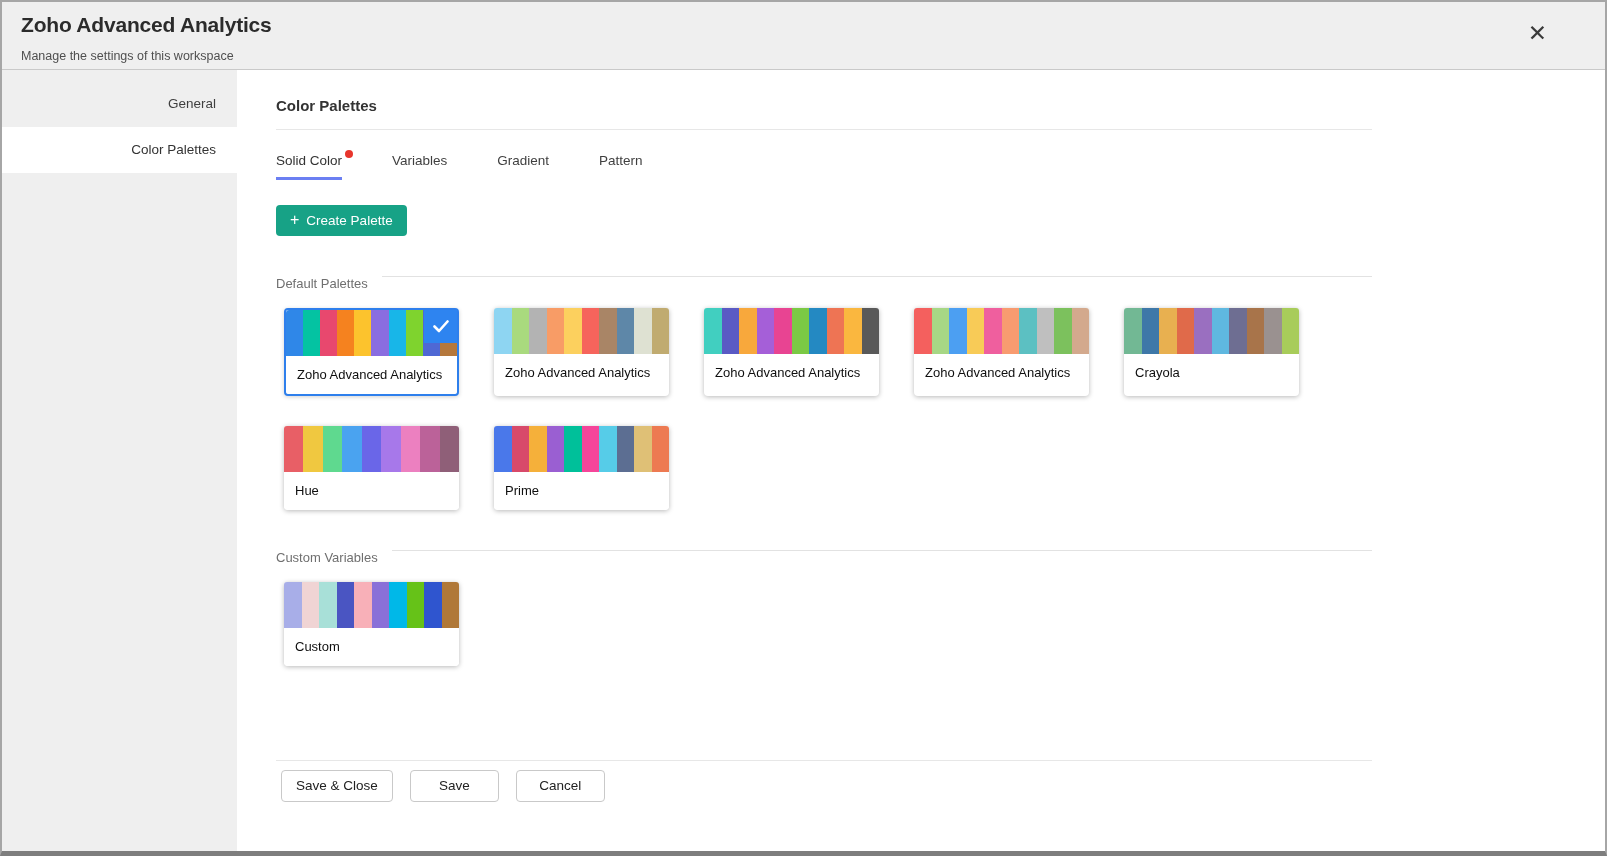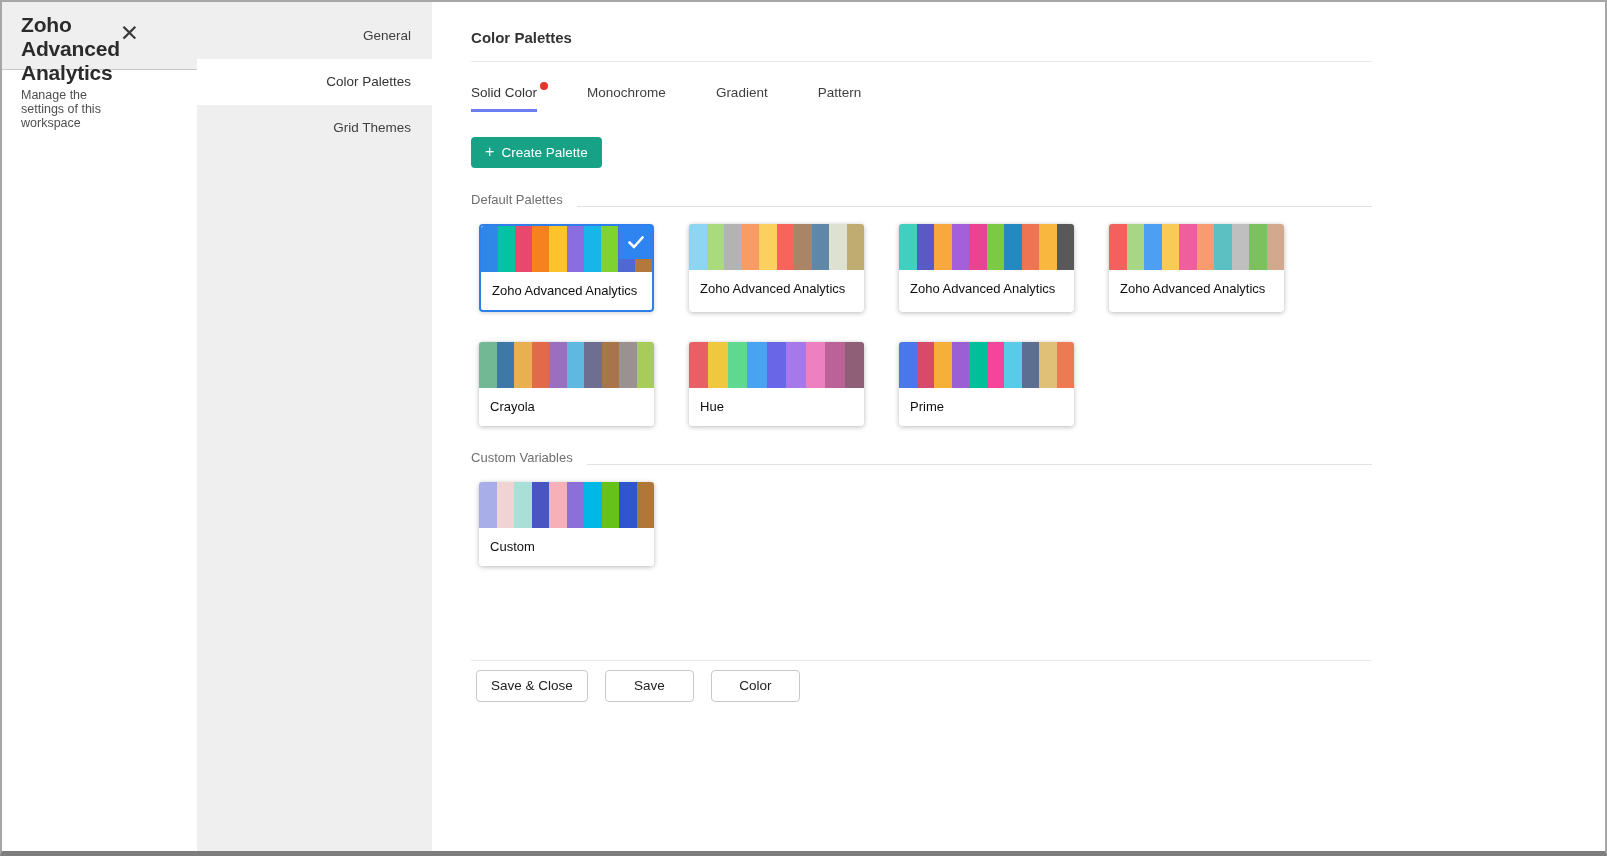--- a/index.html
+++ b/index.html
@@ -1,23 +1,23 @@
 <!DOCTYPE html>
 <html><head>
 <meta charset="utf-8">
 <style>
   * { box-sizing: border-box; margin: 0; padding: 0; }
   html,body { width: 1607px; height: 856px; }
   body { font-family: "Liberation Sans", sans-serif; background: #fff; overflow: hidden; }
-  .frame { width: 1607px; height: 856px; border: 2px solid #a6a6a6; border-bottom: 5px solid #7e7e7e; display: flex; flex-direction: row; background: #fff; }
+  .frame { width: 1607px; height: 856px; border: 2px solid #a6a6a6; border-bottom: 5px solid #7e7e7e; display: flex; flex-direction: column; background: #fff; }
 
   
   .header { background: #efefef; border-bottom: 1px solid #c9c9c9; height: 68px; flex: 0 0 68px; display: flex; justify-content: space-between; align-items: flex-start; padding: 11px 58px 0 19px; }
   .header-title { font-size: 21px; font-weight: 700; color: #2b2b2b; letter-spacing: -0.2px; }
-  .header-sub { font-size: 12.5px; color: #4f4f4f; margin-top: 3px; }
+  .header-sub { font-size: 12.5px; color: #4f4f4f; margin-top: 12px; }
   .close { font-size: 23px; color: #3a3a3a; cursor: pointer; line-height: 1; margin-top: 9px; }
 
   
   .app-body { flex: 1; display: flex; min-height: 0; }
   .sidebar { width: 235px; flex: 0 0 235px; background: #efefef; padding-top: 11px; }
   .side-item { height: 46px; line-height: 46px; text-align: right; padding-right: 21px; font-size: 13.5px; color: #3f3f3f; cursor: pointer; white-space: nowrap; }
   .side-item.active { background: #fff; color: #333; }
 
   .content { flex: 1; background: #fff; padding: 0 233px 0 39px; overflow: hidden; }
   .page-title { margin-top: 27px; font-size: 15px; font-weight: 700; color: #333; padding-bottom: 15px; border-bottom: 1px solid #e7e7e7; }
@@ -25,21 +25,21 @@
   
   .tabs { display: flex; gap: 50px; margin-top: 23px; }
   .tab { font-size: 13.5px; color: #3f3f3f; padding-bottom: 9px; cursor: pointer; position: relative; }
   .tab.active { color: #333; border-bottom: 3px solid #6b7ff2; }
   .tab-dot { position: absolute; top: -3px; right: -11px; width: 8px; height: 8px; border-radius: 50%; background: #e8352c; }
 
   .btn-create { margin-top: 25px; display: inline-flex; align-items: center; gap: 7px; background: #17a286; color: #fff; font-size: 13.5px; padding: 7px 14px 8px; border-radius: 4px; border: none; cursor: pointer; font-family: inherit; }
   .btn-create .plus { font-size: 16px; line-height: 1; font-weight: 400; }
 
   
-  .section-head { display: flex; align-items: flex-end; margin-top: 24px; }
+  .section-head { display: flex; align-items: flex-start; margin-top: 40px; }
   .section-title { font-size: 13px; color: #6f6f6f; white-space: nowrap; }
   .section-line { flex: 1; height: 1px; background: #e2e2e2; margin-left: 14px; }
 
   .cards { display: flex; flex-wrap: wrap; gap: 30px 35px; margin-top: 17px; margin-left: 8px; }
   .card { width: 175px; border-radius: 4px; box-shadow: 0 1px 5px rgba(0,0,0,0.28); cursor: pointer; position: relative; background: #fff; }
   .card.selected { border: 2px solid #2e7fec; box-shadow: 0 1px 4px rgba(0,0,0,0.18); }
   .strip { display: flex; height: 46px; border-radius: 3px 3px 0 0; overflow: hidden; }
   .swatch { flex: 1; }
   .card-label { font-size: 13px; color: #0f0f0f; padding: 11px 11px 12px; white-space: nowrap; overflow: hidden; background: #fff; border-radius: 0 0 4px 4px; }
   .check-badge { position: absolute; top: 0; right: 0; width: 33px; height: 33px; background: #2e84f0; display: flex; align-items: center; justify-content: center; }
@@ -60,29 +60,28 @@
       <div class="header-sub">Manage the settings of this workspace</div>
     </div>
     <div class="close">✕</div>
   </div>
 
   <div class="app-body">
 
     <div class="sidebar">
         <div class="side-item">General</div>
         <div class="side-item active">Color Palettes</div>
-        <div class="side-item">Grid Themes</div>
       </div>
 
     <div class="content">
       <div class="page-title">Color Palettes</div>
 
       <div class="tabs">
           <div class="tab active" style="border-bottom-color: rgb(107, 127, 242);"><span>Solid Color</span><span class="tab-dot" style="background: rgb(232, 53, 44);"></span></div>
-          <div class="tab"><span>Monochrome</span></div>
+          <div class="tab"><span>Variables</span></div>
           <div class="tab"><span>Gradient</span></div>
           <div class="tab"><span>Pattern</span></div>
         </div>
 
       <button class="btn-create" style="background: rgb(23, 162, 134);">
         <span class="plus">+</span>
         <span>Create Palette</span>
       </button>
 
       <div>
@@ -221,18 +220,18 @@
               </div>
               <div class="card-label">Custom</div>
             </div>
           </div>
         </div>
 
       <div class="footer-line"></div>
       <div class="footer-btns">
           <button class="btn">Save &amp; Close</button>
           <button class="btn">Save</button>
-          <button class="btn">Color</button>
+          <button class="btn">Cancel</button>
         </div>
     </div>
 
   </div>
 </div>
 
 </body></html>

